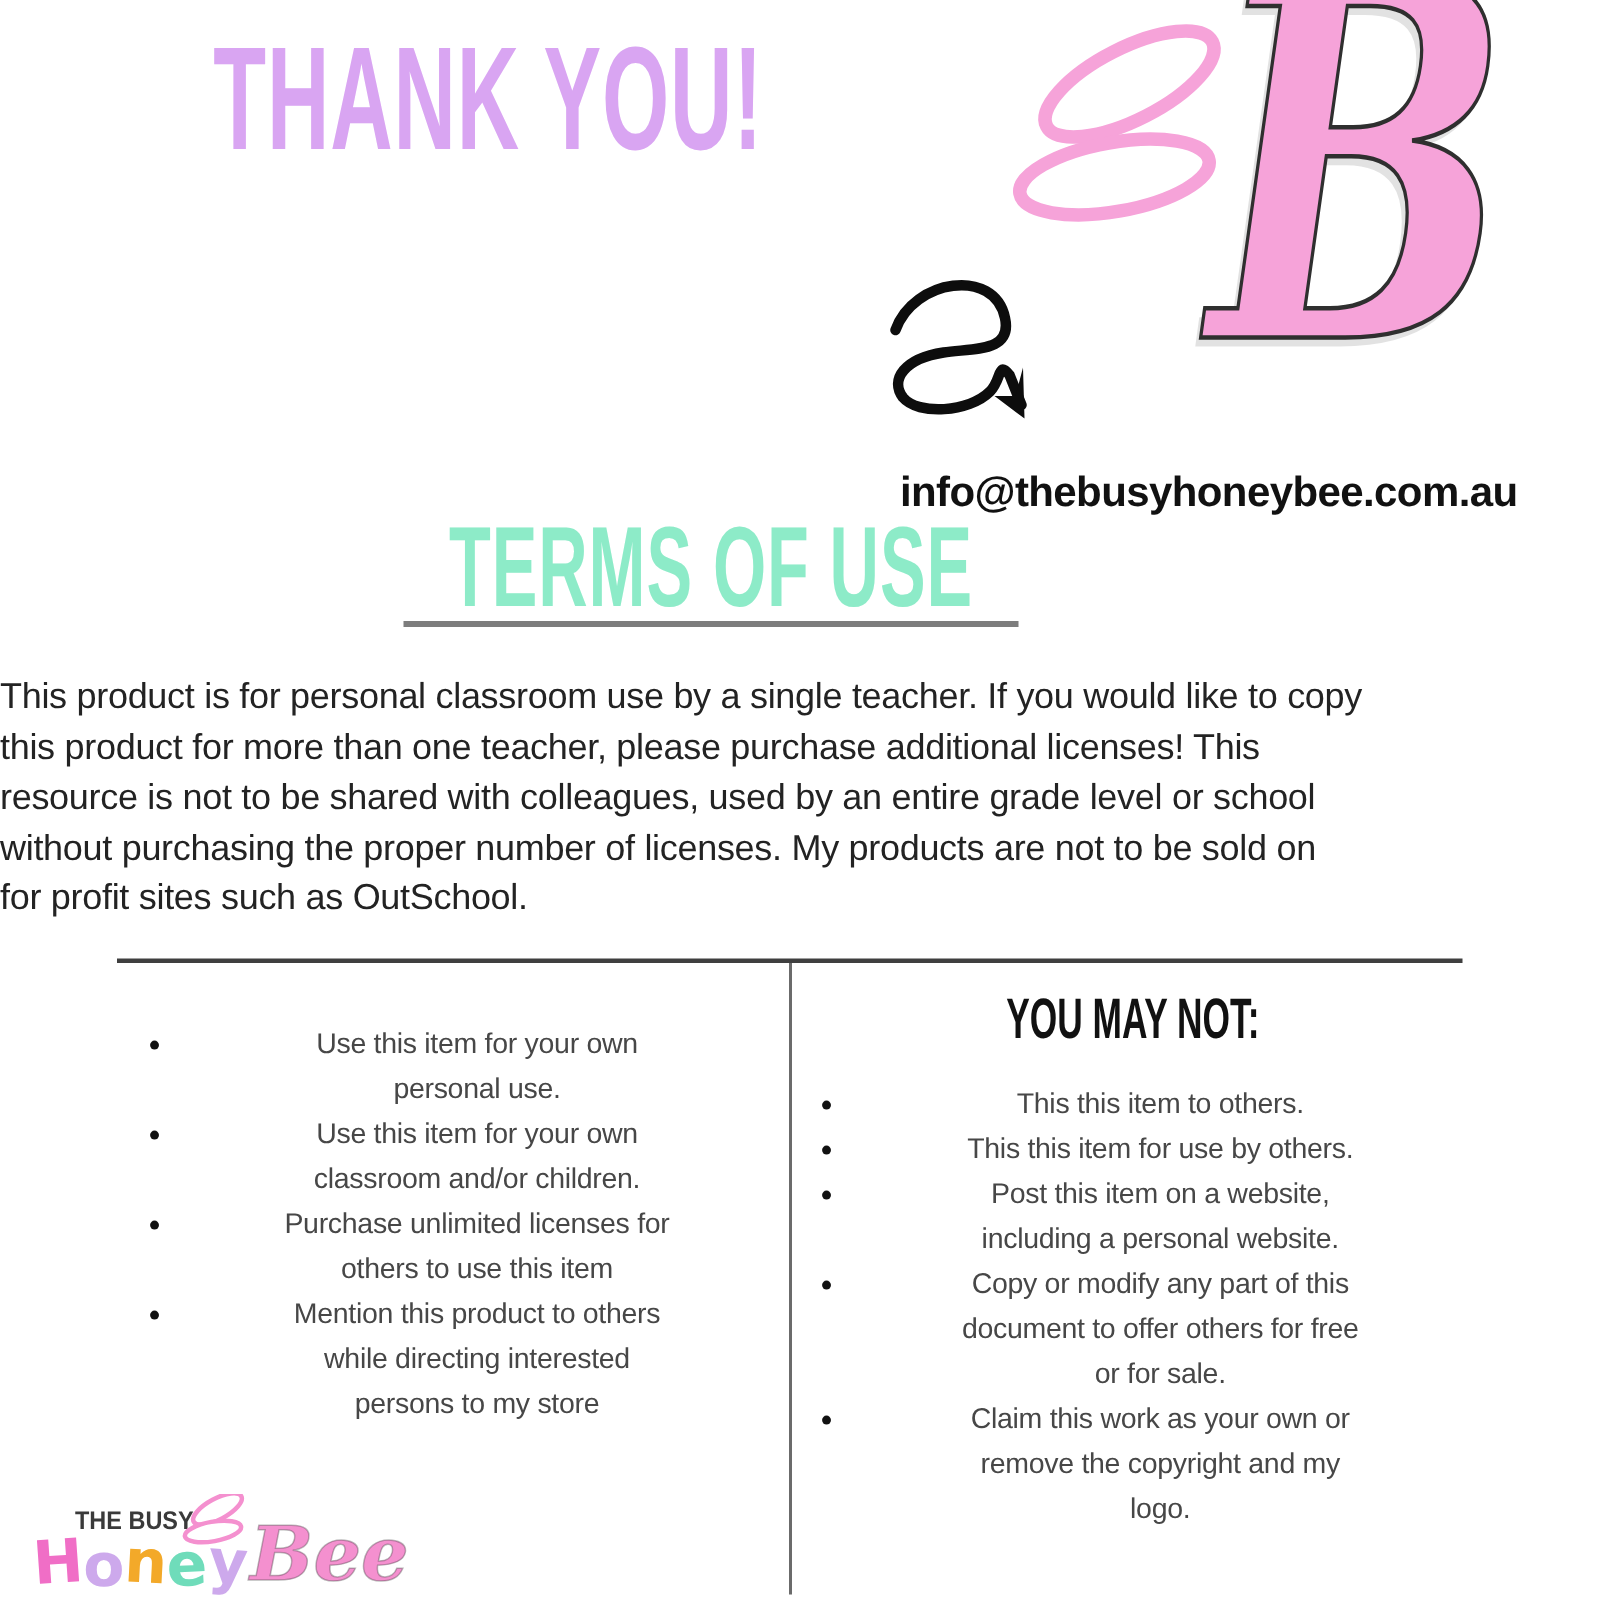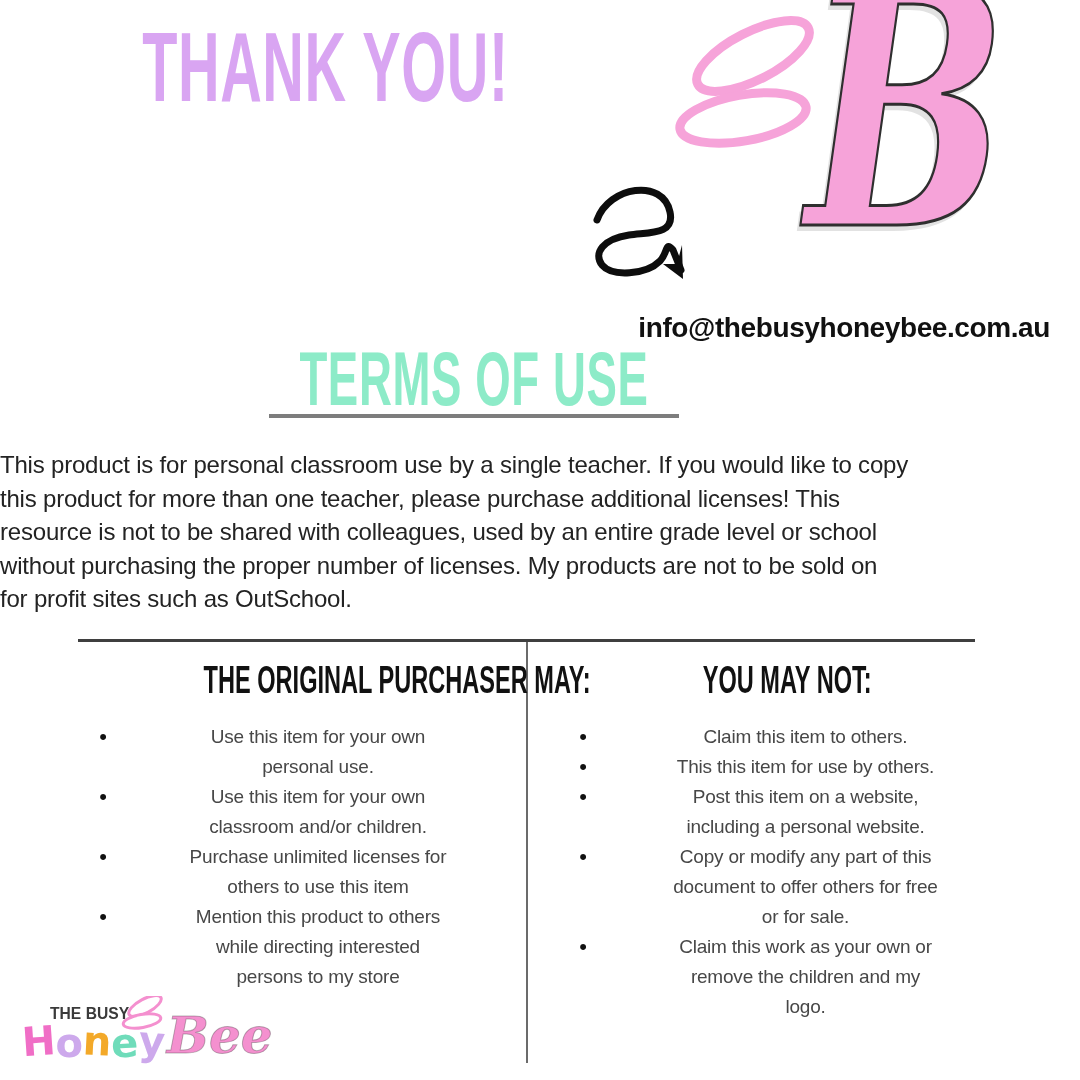--- a/index.html
+++ b/index.html
@@ -61,21 +61,21 @@
     text-shadow: -5px 6px 0 rgba(190,190,190,0.45);
     transform: scaleX(0.72);
     transform-origin: left top;
   }
 
   
   .email-line {
     position: absolute;
     left: 600px; top: 312px;
     width: 450px;
-    text-align: right;
+    text-align: left;
     font-size: 28px;
     font-weight: 700;
     letter-spacing: -0.4px;
     color: #111111;
   }
 
   
   .terms-title-block {
     position: absolute;
     left: 0; top: 344px;
@@ -123,21 +123,21 @@
   .v-divider {
     position: absolute;
     left: 526px; top: 642px;
     width: 2px; height: 421px;
     background: #6b6b6b;
   }
 
   
   .col { position: absolute; top: 660px; }
   .col-left  { left: 85px;  width: 430px; }
-  .col-right { left: 565px; width: 445px; }
+  .col-right { left: 533px; width: 445px; }
   .col-heading {
     text-align: center;
     font-size: 38px;
     font-weight: 800;
     line-height: 40px;
     color: #111111;
     white-space: nowrap;
   }
   .col-heading .squeeze {
     display: inline-block;
@@ -260,23 +260,20 @@
   <div class="terms-body">This product is for personal classroom use by a single teacher. If you would like to copy
 this product for more than one teacher, please purchase additional licenses! This
 resource is not to be shared with colleagues, used by an entire grade level or school
 without purchasing the proper number of licenses. My products are not to be sold on
 for profit sites such as OutSchool.</div>
 
   <div class="h-divider"></div>
   <div class="v-divider"></div>
 
   <div class="col col-left">
-    <div class="col-heading">
-      <span class="squeeze">THE ORIGINAL PURCHASER MAY:</span>
-    </div>
     <ul class="rule-list">
       <li>
         <span class="rule-dot">•</span>
         <span class="rule-text">Use this item for your own
 personal use.</span>
       </li>
       <li>
         <span class="rule-dot">•</span>
         <span class="rule-text">Use this item for your own
 classroom and/or children.</span>
@@ -295,41 +292,41 @@
     </ul>
   </div>
 
   <div class="col col-right">
     <div class="col-heading">
       <span class="squeeze">YOU MAY NOT:</span>
     </div>
     <ul class="rule-list">
       <li>
         <span class="rule-dot">•</span>
-        <span class="rule-text">Claim this item to others.</span>
+        <span class="rule-text">This this item to others.</span>
       </li>
       <li>
         <span class="rule-dot">•</span>
         <span class="rule-text">This this item for use by others.</span>
       </li>
       <li>
         <span class="rule-dot">•</span>
         <span class="rule-text">Post this item on a website,
 including a personal website.</span>
       </li>
       <li>
         <span class="rule-dot">•</span>
         <span class="rule-text">Copy or modify any part of this
 document to offer others for free
 or for sale.</span>
       </li>
       <li>
         <span class="rule-dot">•</span>
         <span class="rule-text">Claim this work as your own or
-remove the children and my
+remove the copyright and my
 logo.</span>
       </li>
     </ul>
   </div>
 
   <div class="footer-logo">
     <div class="footer-busy">THE BUSY</div>
     <div class="footer-wings">
       <svg width="52" height="36" viewBox="0 0 52 36">
         <g fill="#ffffff" stroke="#f490cf" stroke-width="3">

